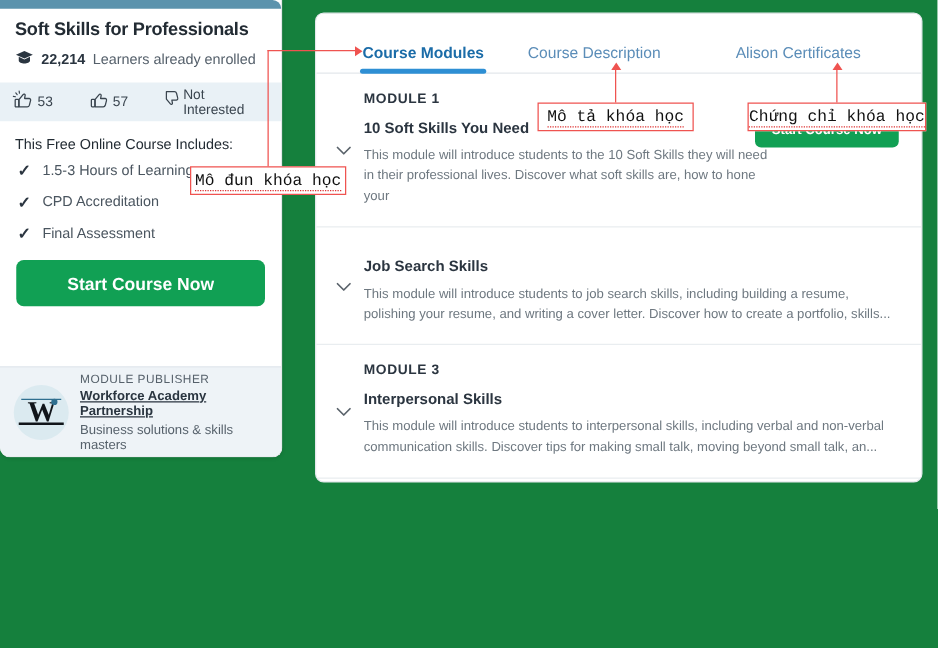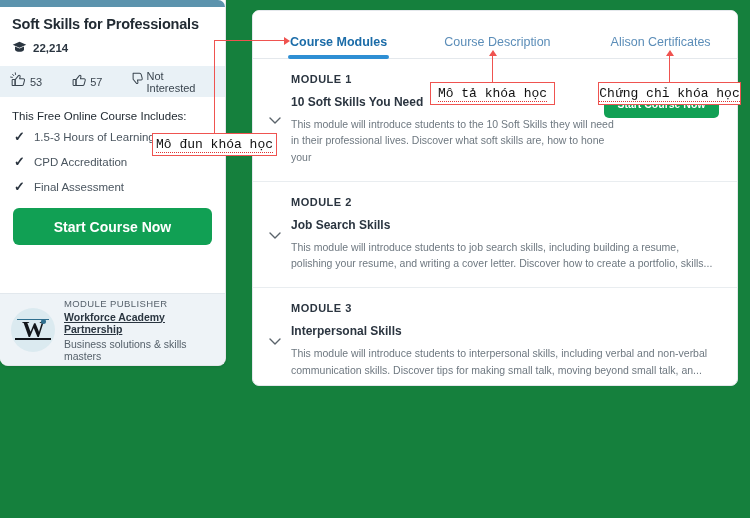--- a/index.html
+++ b/index.html
@@ -119,21 +119,21 @@
     display: flex; height: 48px; align-items: flex-end;
     border-bottom: 1px solid #e4e8ec;
     background: #fff;
   }
   .tab {
     font-size: 12.5px; color: #5b8db8;
     padding-bottom: 9px; position: relative; cursor: pointer;
     white-space: nowrap;
   }
   .tab.t1 { margin-left: 37px; color: #1b6ca8; font-weight: bold; }
-  .tab.t2 { margin-left: 57px; }
+  .tab.t2 { margin-left: 35px; }
   .tab.t3 { margin-left: 60px; }
   .tab.t1::after {
     content: ""; position: absolute; left: -2px; right: -2px; bottom: -1px;
     height: 4px; background: #2e8fd4; border-radius: 2px;
   }
 
   .module {
     position: relative;
     border-bottom: 1px solid #e9edf0;
     padding: 14px 14px 16px 38px;
@@ -204,20 +204,21 @@
     <div id="course-title">Soft Skills for Professionals</div>
 
     <div id="enrolled-row">
       <span>
         <svg width="15" height="12" viewBox="0 0 20 16">
           <path d="M10 1 L19 5 L10 9 L1 5 Z" fill="#2a3540"></path>
           <path d="M4 7.2 L4 11.5 C4 13 7 14.4 10 14.4 C13 14.4 16 13 16 11.5 L16 7.2 L10 10 Z" fill="#2a3540"></path>
         </svg>
       </span>
       <span id="enrolled-count">22,214</span>
+      <span id="enrolled-label">Learners already enrolled</span>
     </div>
 
     <div id="reaction-bar">
       <div class="reaction r-celebrate">
         <span>
           <svg width="16" height="15" viewBox="0 0 20 19">
             <path d="M3.2 3.0 L4.6 4.6 M6.6 1.0 L6.9 3.2 M0.6 6.4 L2.9 6.8" stroke="#3a454f" stroke-width="1.2" stroke-linecap="round" fill="none"></path>
             <path d="M6.5 17.2 L6.5 9.6 L10.6 4.6 C11.4 3.7 12.9 4.3 12.7 5.5 L12.1 8.6 L16.7 8.6
                      C17.8 8.6 18.5 9.6 18.2 10.6 L16.9 15.6 C16.6 16.6 15.8 17.2 14.8 17.2 Z" fill="none" stroke="#3a454f" stroke-width="1.3" stroke-linejoin="round"></path>
             <rect x="2.6" y="9.6" width="3.6" height="7.6" rx="0.8" fill="none" stroke="#3a454f" stroke-width="1.3"></rect>
@@ -299,21 +300,20 @@
       <div class="mod-desc">This module will introduce students to the 10 Soft Skills they will need in their professional lives. Discover what soft skills are, how to hone your</div>
       <div id="start-btn-right">Start Course Now</div>
     </div>
 
     <div class="module" id="mod2">
       <div class="mod-chevron">
         <svg width="16" height="16" viewBox="0 0 16 16">
           <path d="M3 6 L8 11 L13 6" fill="none" stroke="#5a636b" stroke-width="1.4" stroke-linecap="round" stroke-linejoin="round"></path>
         </svg>
       </div>
-      <div class="mod-num">MODULE 2</div>
       <div class="mod-title">Job Search Skills</div>
       <div class="mod-desc">This module will introduce students to job search skills, including building a resume, polishing your resume, and writing a cover letter. Discover how to create a portfolio, skills...</div>
     </div>
 
     <div class="module" id="mod3">
       <div class="mod-chevron">
         <svg width="16" height="16" viewBox="0 0 16 16">
           <path d="M3 6 L8 11 L13 6" fill="none" stroke="#5a636b" stroke-width="1.4" stroke-linecap="round" stroke-linejoin="round"></path>
         </svg>
       </div>

